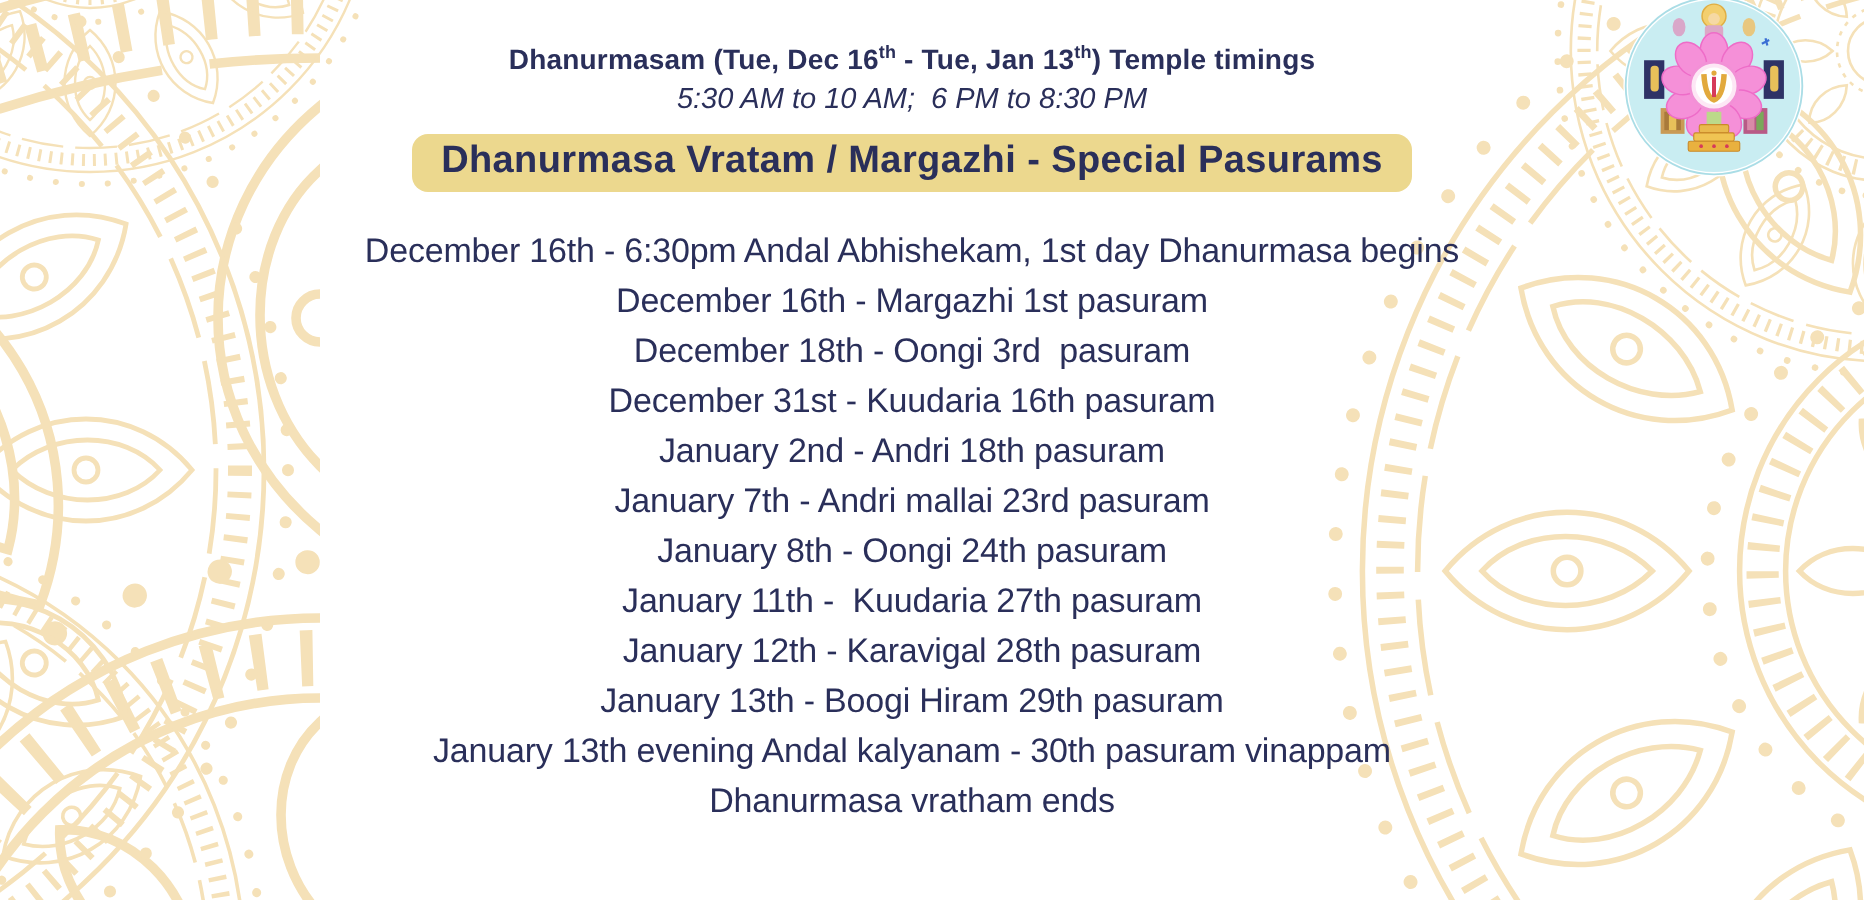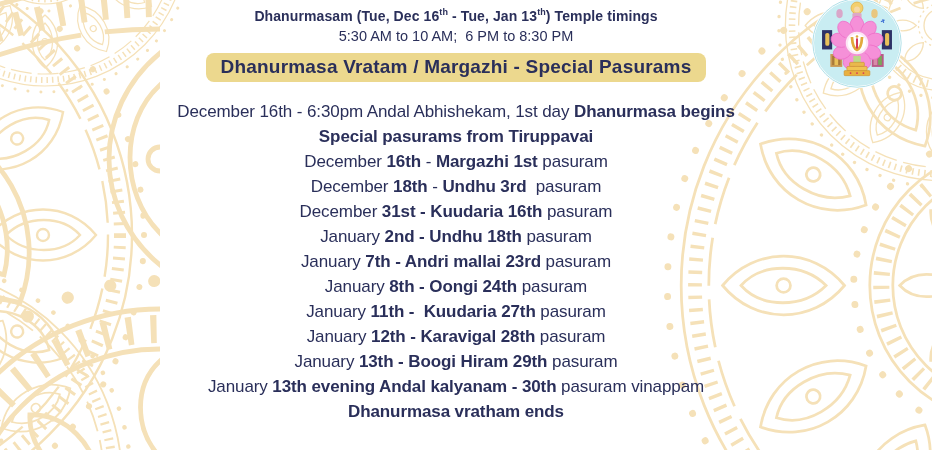--- a/index.html
+++ b/index.html
@@ -13,49 +13,50 @@
   }
   .deco { position:absolute; pointer-events:none; z-index:1; }
   .logo { position:absolute; left:811px; top:-3px; z-index:3; }
   .content {
     position:relative;
     z-index:2;
     width:912px;
     text-align:center;
   }
   .hdr-title {
-    padding-top:7px;
+    padding-top:21px;
     font-size:14px;
     font-weight:700;
     letter-spacing:0.1px;
   }
   .hdr-title sup { font-size:9px; font-weight:700; }
   .hdr-timings {
     margin-top:4px;
     font-size:14.5px;
     white-space:pre-wrap;
+    font-style:italic;
   }
   .pill {
     display:inline-block;
     margin-top:9px;
     background:#ecd88e;
     border-radius:8px;
     padding:3px 15px 4px 15px;
     font-size:19px;
     font-weight:700;
     letter-spacing:0.2px;
   }
   .sched {
     margin-top:17px;
     font-size:17px;
     line-height:25px;
     letter-spacing:-0.1px;
   }
   .sched-line { white-space:pre-wrap; }
-  .b { font-weight:700;margin-top:37px; }
+  .b { font-weight:400;margin-top:37px; }
 </style>
 </head>
 <body>
 
 <svg width="0" height="0" style="position:absolute" aria-hidden="true">
   <defs>
     <g id="mandala" fill="none" stroke="#f5e1b8" stroke-width="2.4">
       <circle r="30"></circle>
       <circle r="40" stroke-dasharray="4 6"></circle>
       <g id="ip">
@@ -184,25 +185,24 @@
 </svg>
 
 <div class="content">
   <div class="hdr-title"><span>Dhanurmasam (Tue, Dec 16</span><sup>th</sup><span> - Tue, Jan 13</span><sup>th</sup><span>) Temple timings</span></div>
   <div class="hdr-timings">5:30 AM to 10 AM;  6 PM to 8:30 PM</div>
   <div>
     <span class="pill">Dhanurmasa Vratam / Margazhi - Special Pasurams</span>
   </div>
   <div class="sched">
       <div class="sched-line"><span>December 16th - 6:30pm Andal Abhishekam, 1st day </span><span class="b">Dhanurmasa begins</span></div>
-      <div class="sched-line"><span class="b">Special pasurams from Tiruppavai</span></div>
       <div class="sched-line"><span>December </span><span class="b">16th</span><span> - </span><span class="b">Margazhi 1st</span><span> pasuram</span></div>
-      <div class="sched-line"><span>December </span><span class="b">18th</span><span> - </span><span class="b">Undhu 3rd</span><span>  pasuram</span></div>
+      <div class="sched-line"><span>December </span><span class="b">18th</span><span> - </span><span class="b">Oongi 3rd</span><span>  pasuram</span></div>
       <div class="sched-line"><span>December </span><span class="b">31st - Kuudaria 16th</span><span> pasuram</span></div>
-      <div class="sched-line"><span>January </span><span class="b">2nd - Undhu 18th</span><span> pasuram</span></div>
+      <div class="sched-line"><span>January </span><span class="b">2nd - Andri 18th</span><span> pasuram</span></div>
       <div class="sched-line"><span>January </span><span class="b">7th - Andri mallai 23rd</span><span> pasuram</span></div>
       <div class="sched-line"><span>January </span><span class="b">8th - Oongi 24th</span><span> pasuram</span></div>
       <div class="sched-line"><span>January </span><span class="b">11th -  Kuudaria 27th</span><span> pasuram</span></div>
       <div class="sched-line"><span>January </span><span class="b">12th - Karavigal 28th</span><span> pasuram</span></div>
       <div class="sched-line"><span>January </span><span class="b">13th - Boogi Hiram 29th</span><span> pasuram</span></div>
       <div class="sched-line"><span>January </span><span class="b">13th evening Andal kalyanam - 30th</span><span> pasuram vinappam</span></div>
       <div class="sched-line"><span class="b">Dhanurmasa vratham ends</span></div>
     </div>
 </div>
 

